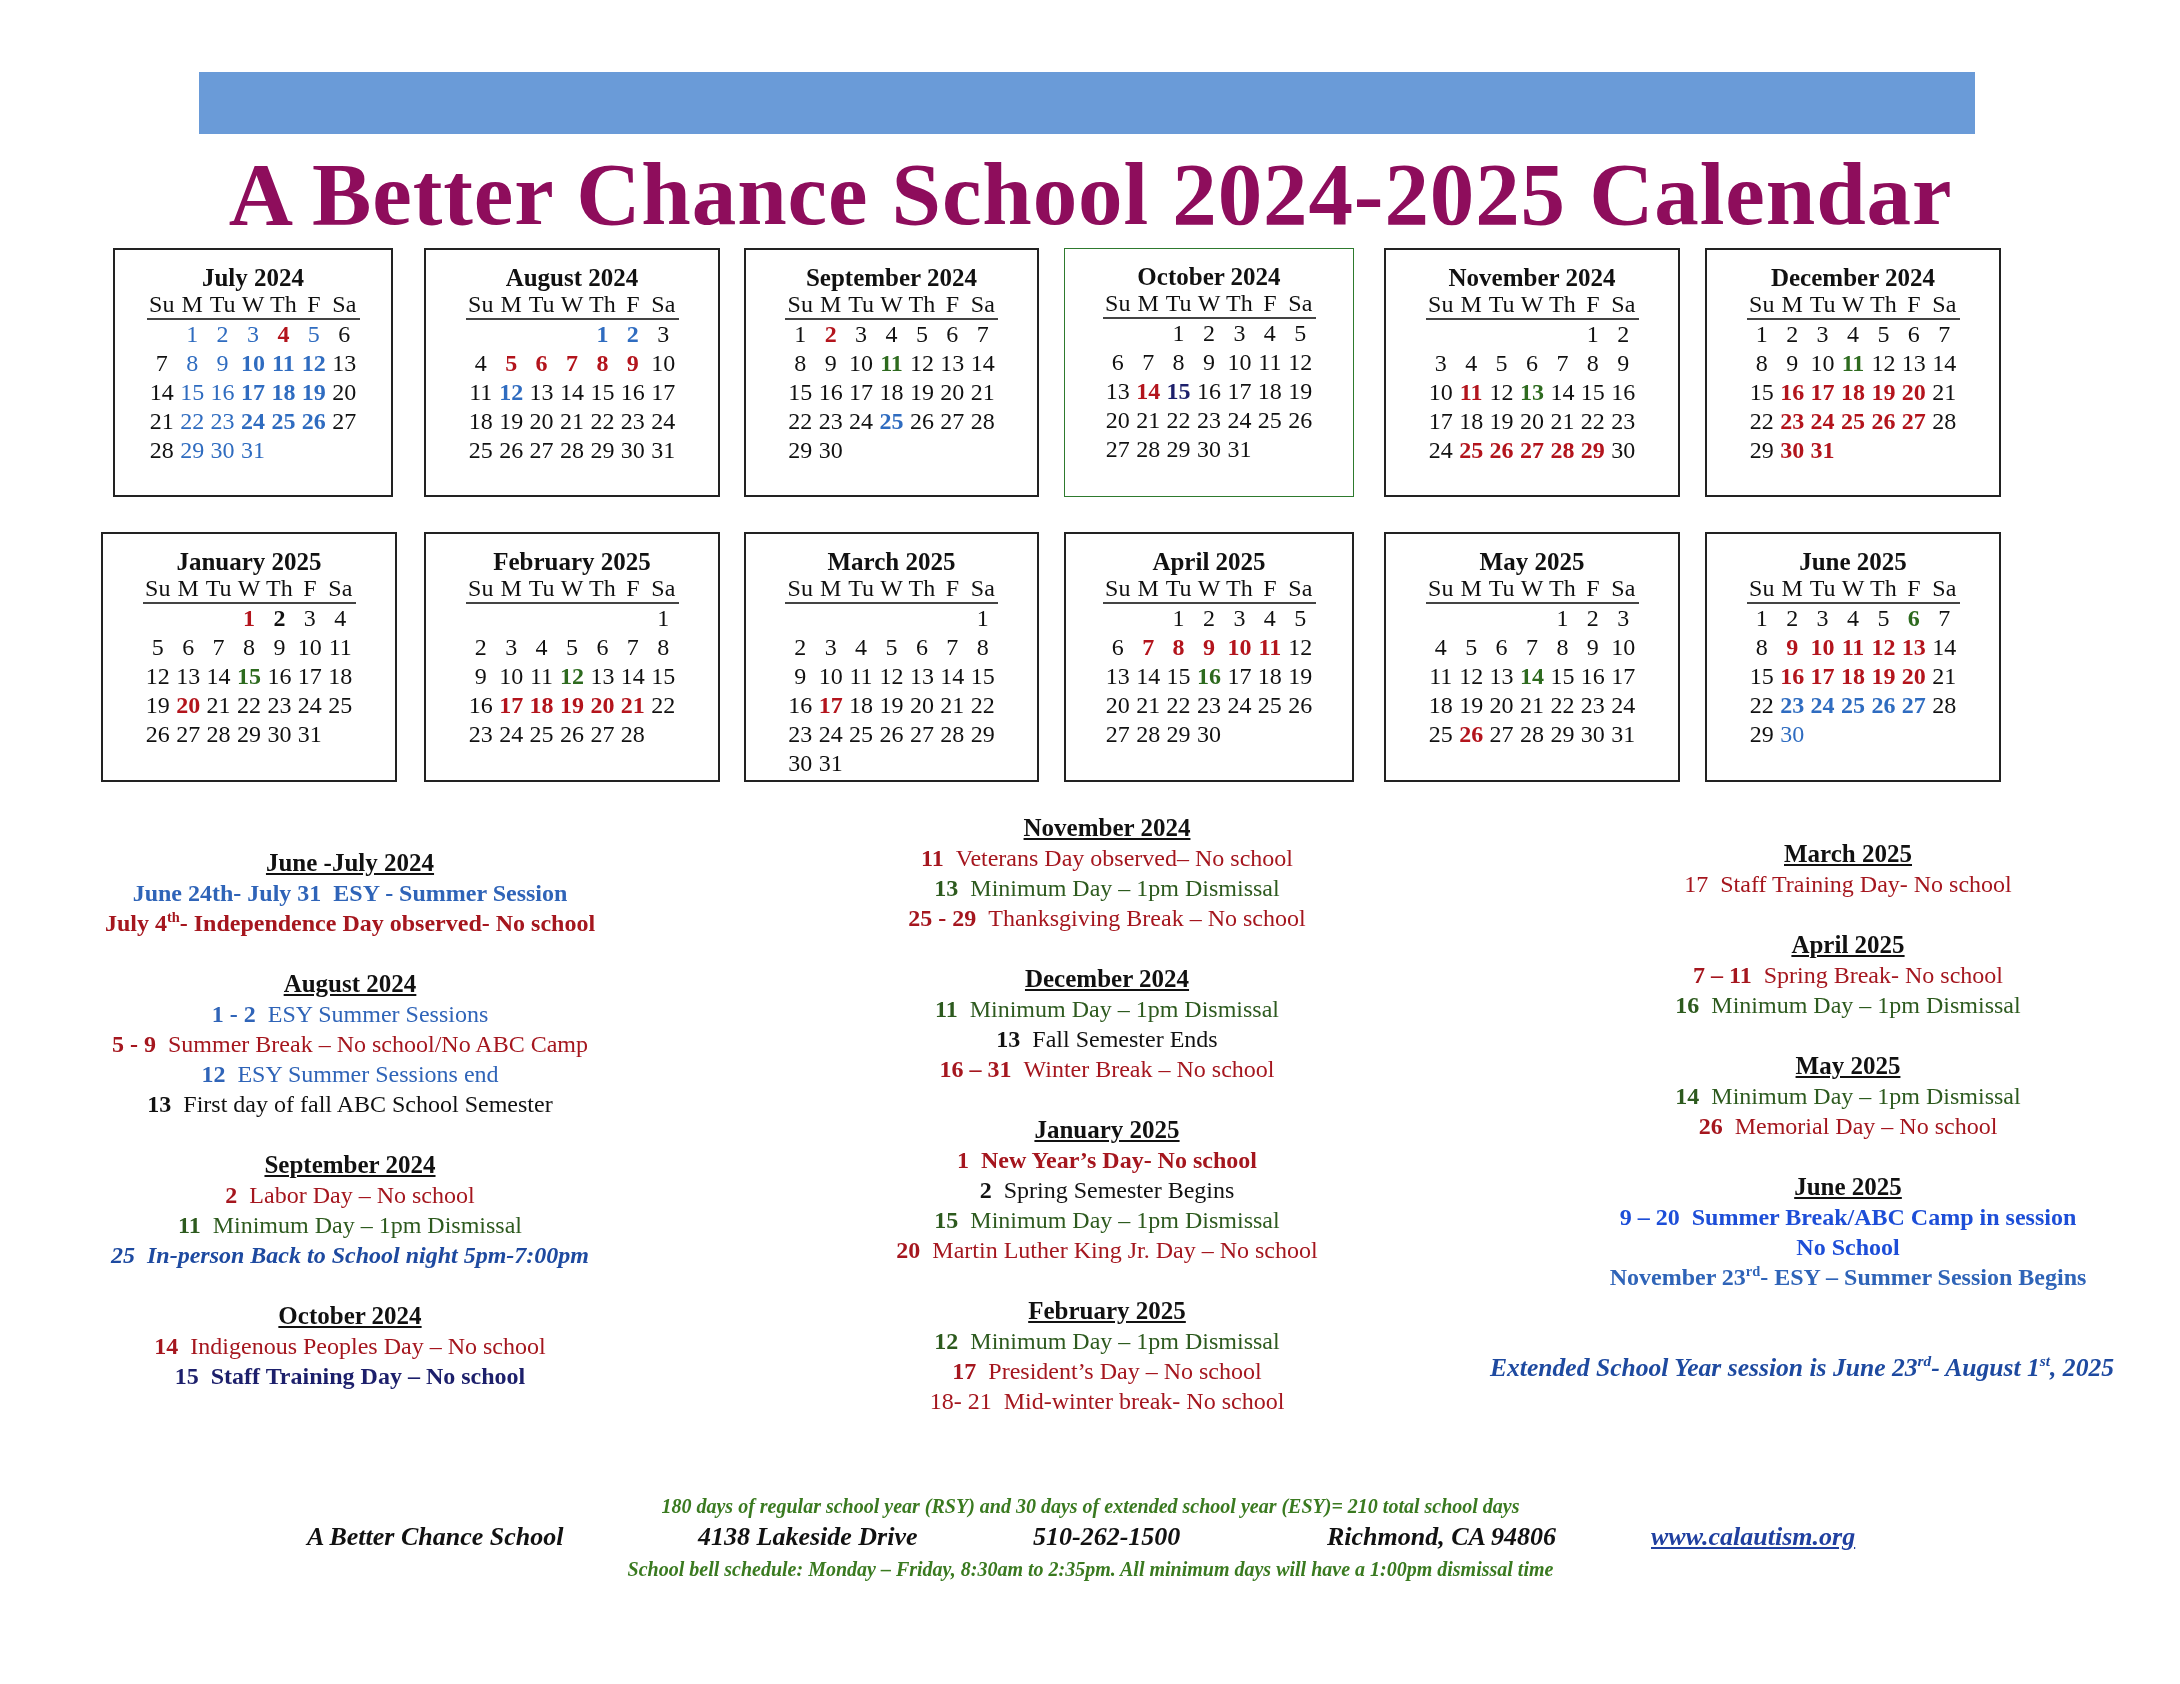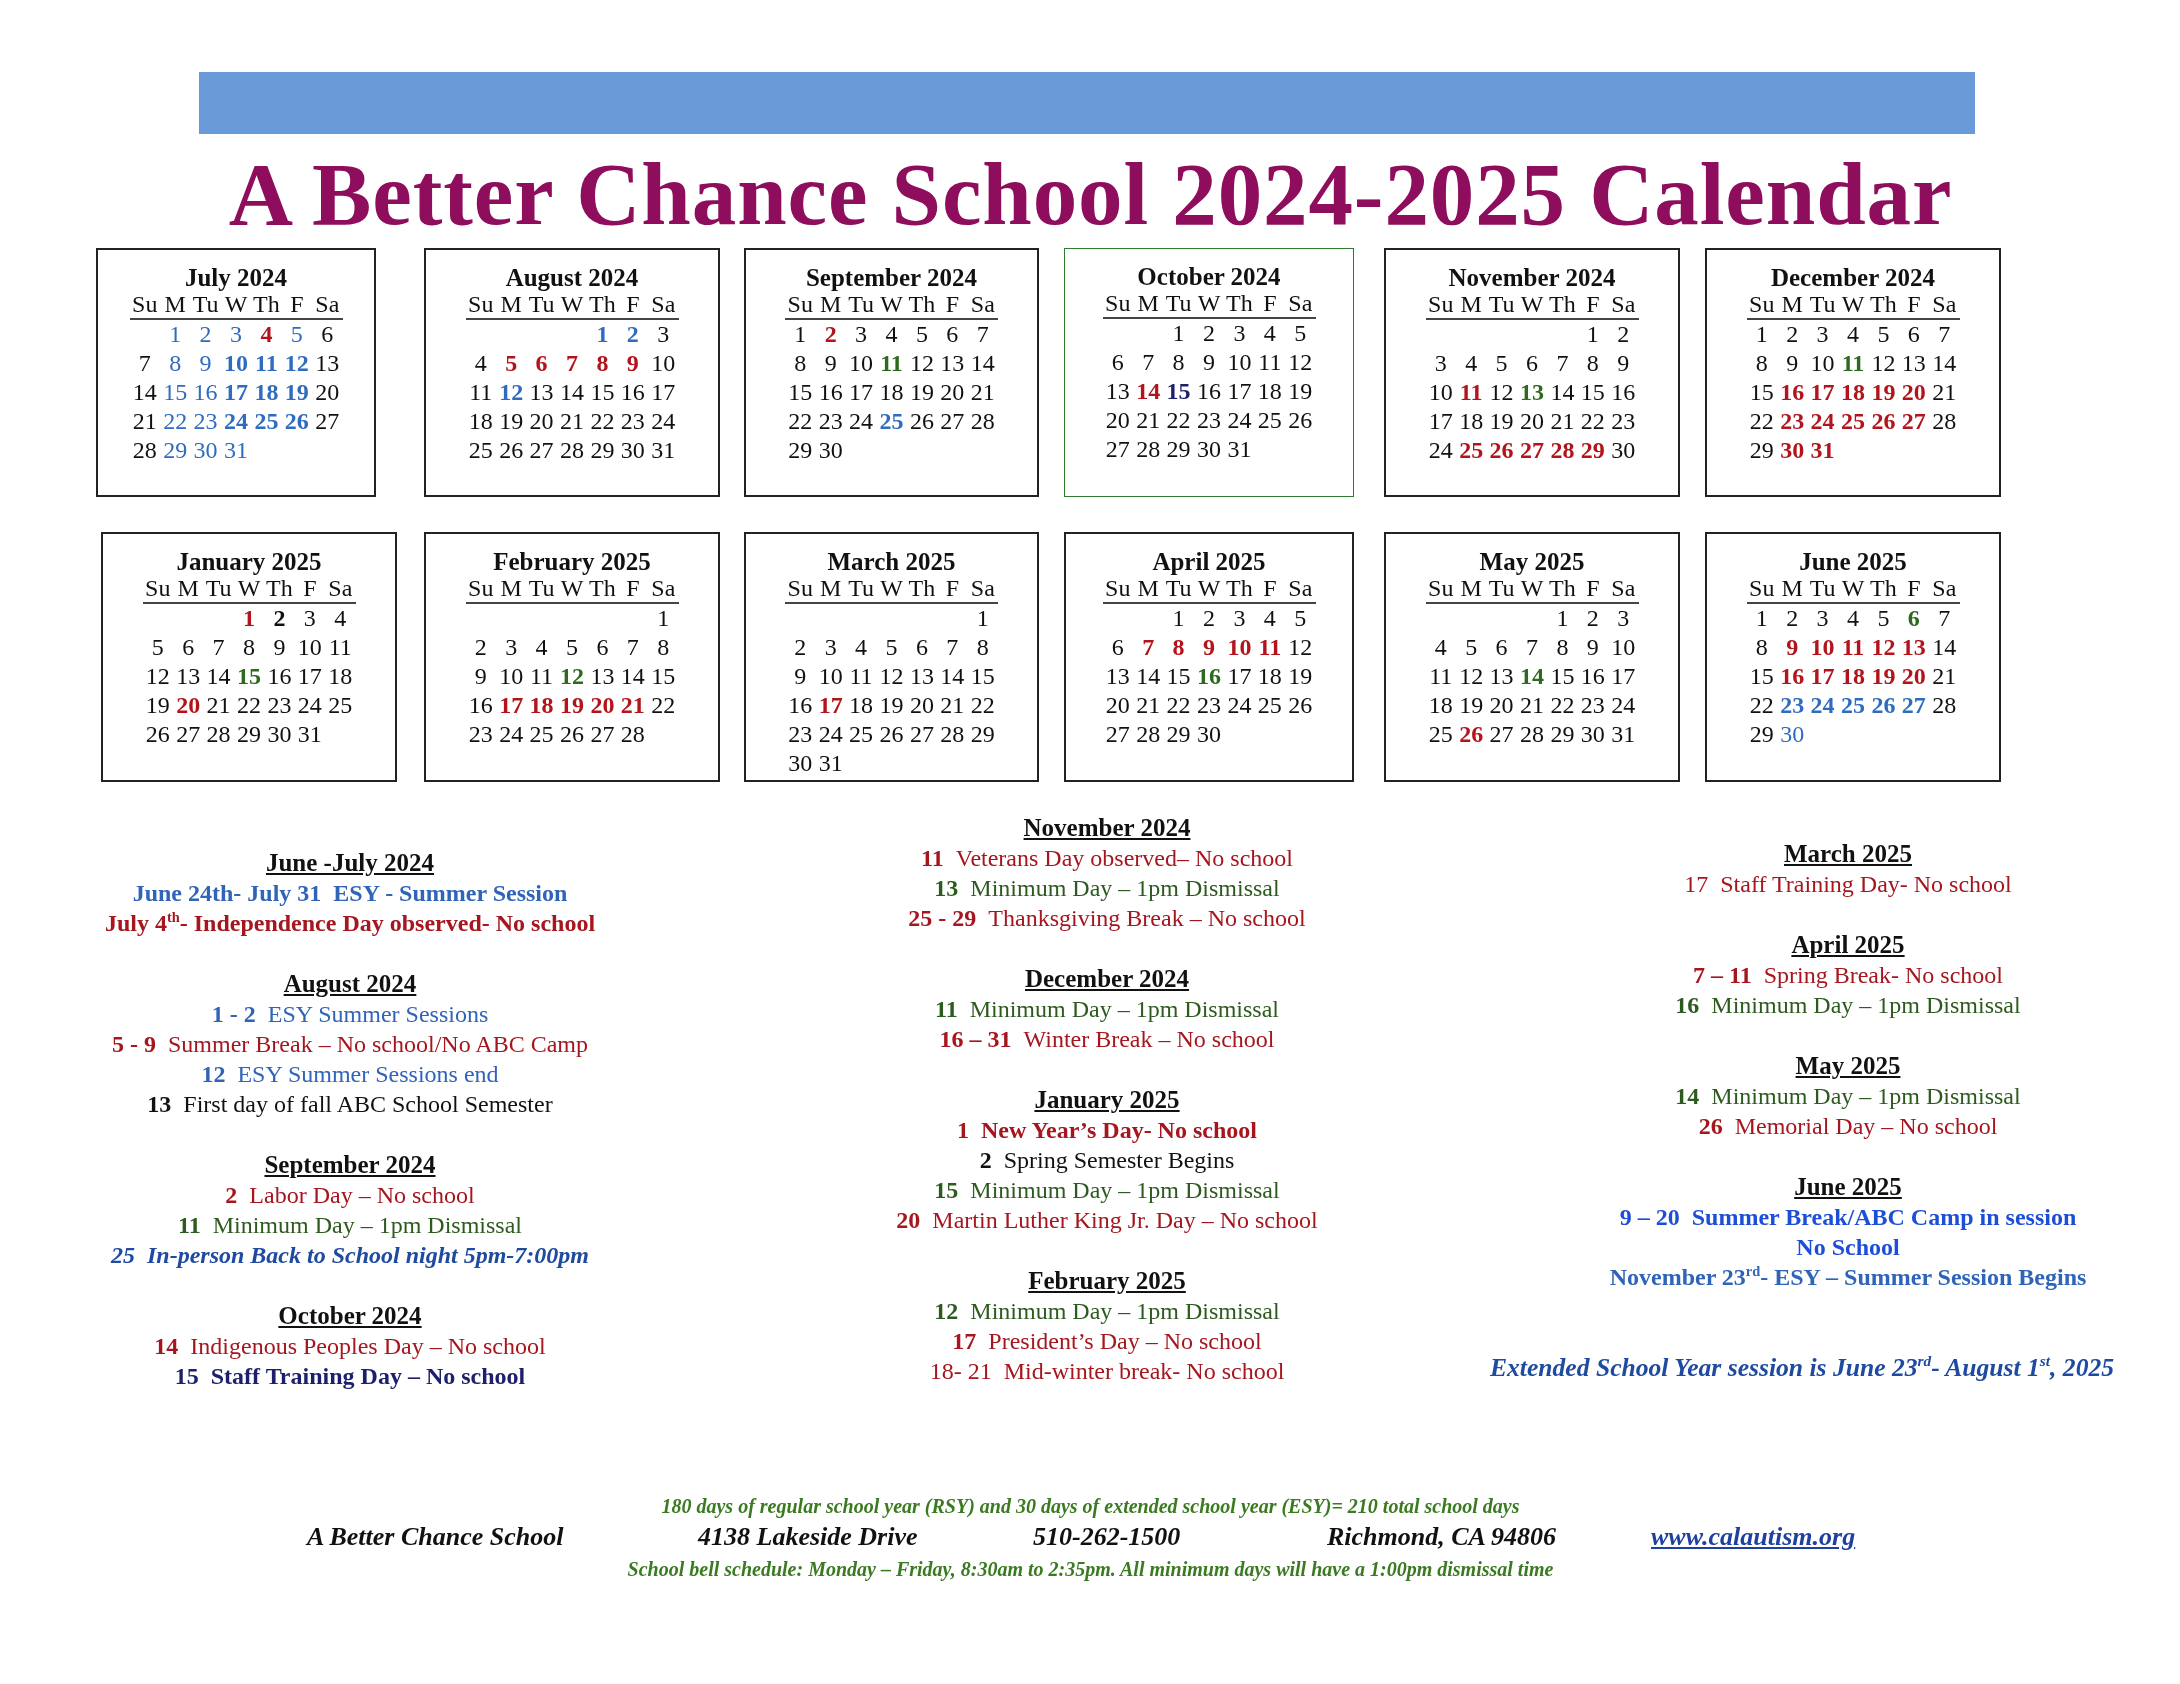--- a/index.html
+++ b/index.html
@@ -39,21 +39,21 @@
   .addr a { color:#2040a0; text-decoration:underline; }
   sup { font-size:60%; line-height:0; }
 </style>
 </head>
 <body>
 
 <div class="bar"></div>
 <div class="title">A Better Chance School 2024-2025 Calendar</div>
 
 <div id="months">
-    <div class="month" style="left: 96px; top: 248px; width: 280px; height: 249px;">
+    <div class="month" style="left: 113px; top: 248px; width: 280px; height: 249px;">
       <div class="mtitle">July 2024</div>
       <div class="grid">
         <div class="dow">
           <span>Su</span>
           <span>M</span>
           <span>Tu</span>
           <span>W</span>
           <span>Th</span>
           <span>F</span>
           <span>Sa</span>
@@ -666,20 +666,21 @@
 <div class="ev" id="col2" style="left:809px; top:813px; width:596px;">
     <div class="sec">
       <h3>November 2024</h3>
       <div class="line c-red"><span class="b">11</span>&nbsp;&nbsp;<span>Veterans Day observed– No school</span></div>
       <div class="line c-green"><span class="b">13</span>&nbsp;&nbsp;<span>Minimum Day – 1pm Dismissal</span></div>
       <div class="line c-red"><span class="b">25 - 29</span>&nbsp;&nbsp;<span>Thanksgiving Break – No school</span></div>
     </div>
     <div class="sec">
       <h3>December 2024</h3>
       <div class="line c-green"><span class="b">11</span>&nbsp;&nbsp;<span>Minimum Day – 1pm Dismissal</span></div>
+      <div class="line c-black"><span class="b">13</span>&nbsp;&nbsp;<span>Fall Semester Ends</span></div>
       <div class="line c-red"><span class="b">16 – 31</span>&nbsp;&nbsp;<span>Winter Break – No school</span></div>
     </div>
     <div class="sec">
       <h3>January 2025</h3>
       <div class="line c-red b"><span class="b">1</span>&nbsp;&nbsp;<span>New Year’s Day- No school</span></div>
       <div class="line c-black"><span class="b">2</span>&nbsp;&nbsp;<span>Spring Semester Begins</span></div>
       <div class="line c-green"><span class="b">15</span>&nbsp;&nbsp;<span>Minimum Day – 1pm Dismissal</span></div>
       <div class="line c-red"><span class="b">20</span>&nbsp;&nbsp;<span>Martin Luther King Jr. Day – No school</span></div>
     </div>
     <div class="sec">

